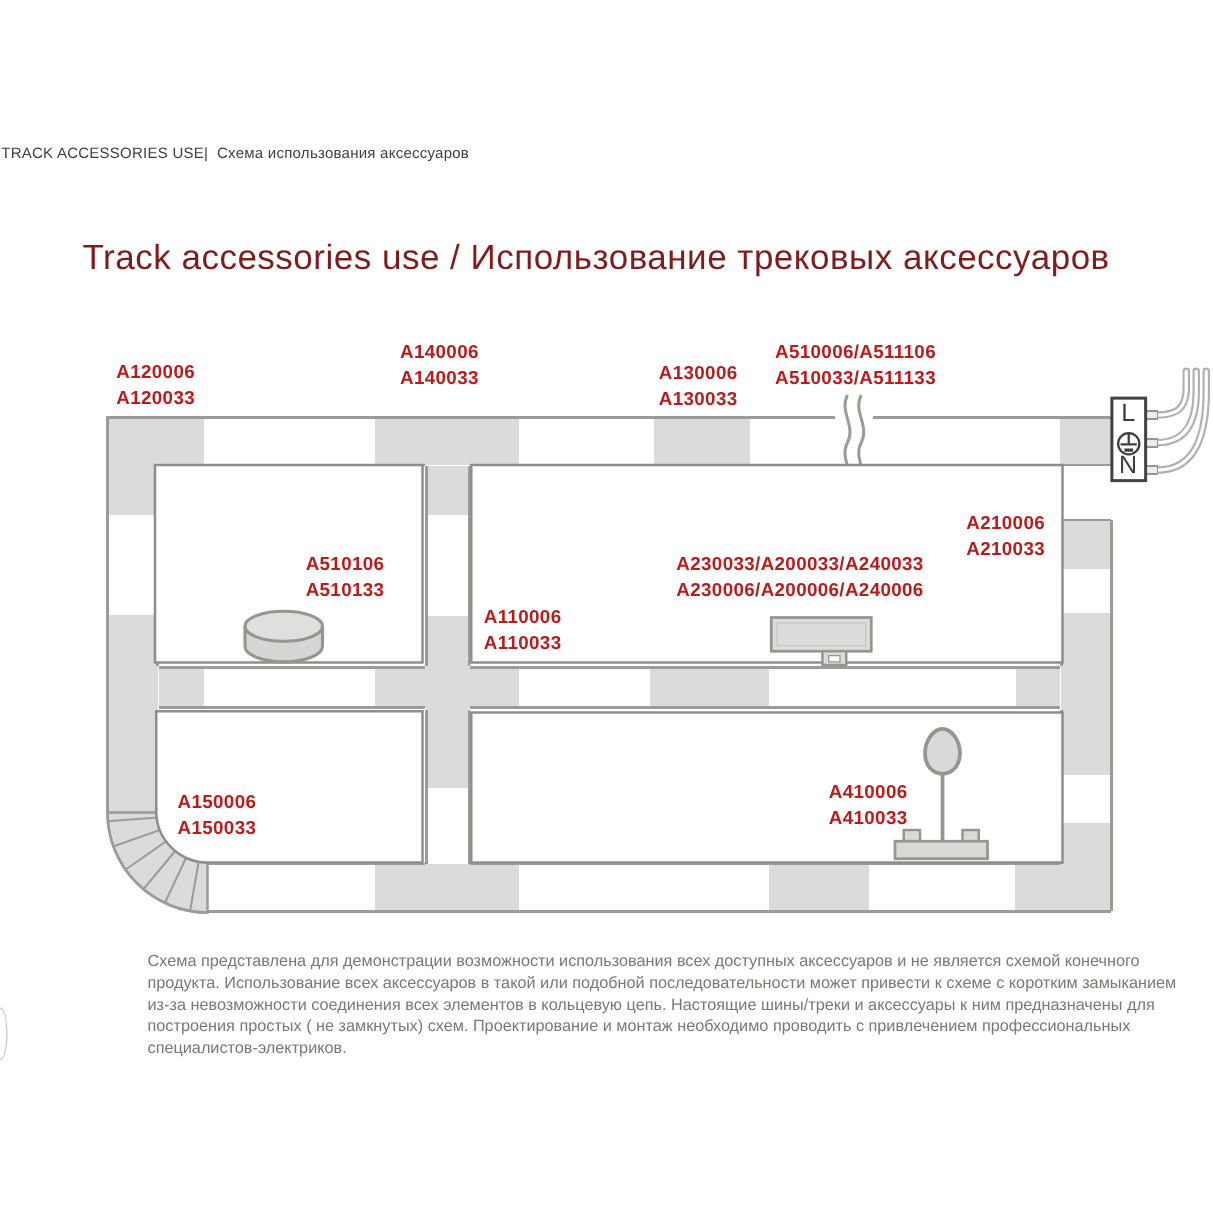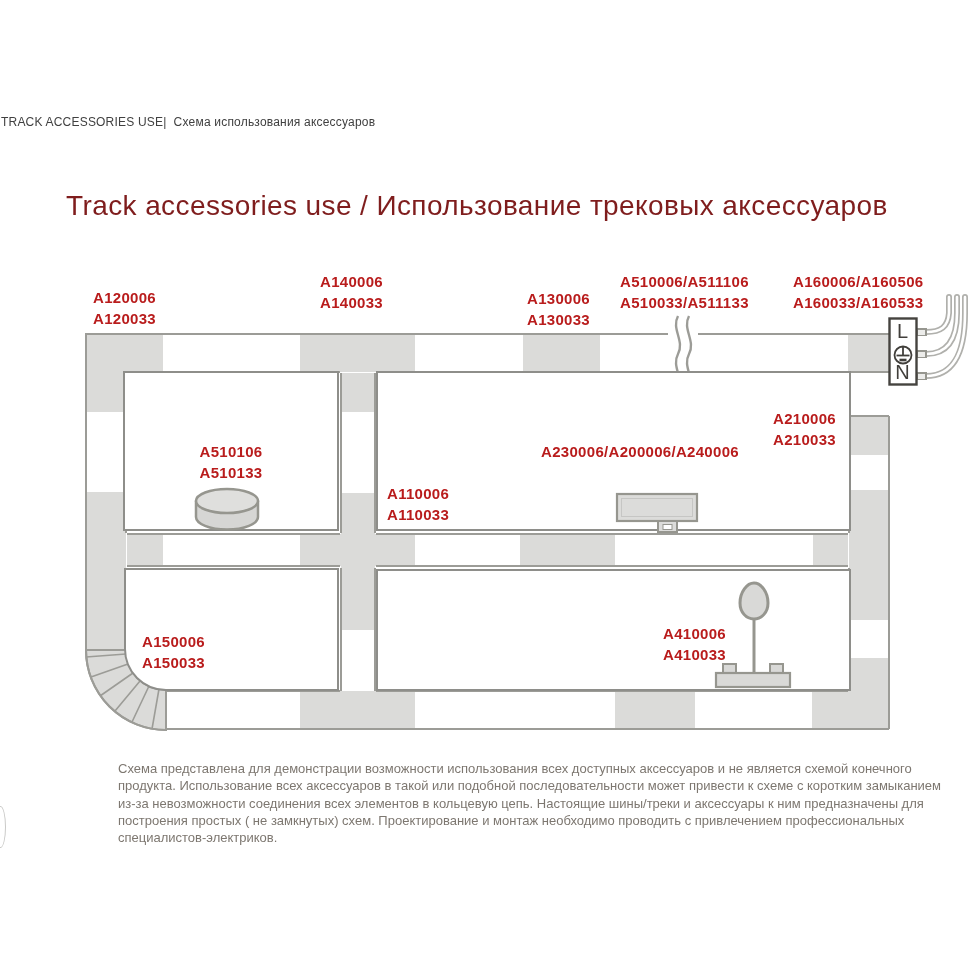--- a/index.html
+++ b/index.html
@@ -154,33 +154,30 @@
     <div>A140033</div>
   </div>
   <div class="lbl" style="left:527px;top:288px;">
     <div>A130006</div>
     <div>A130033</div>
   </div>
   <div class="lbl" style="left:620px;top:271px;">
     <div>A510006/A511106</div>
     <div>A510033/A511133</div>
   </div>
-  <div class="lbl" style="left:793px;top:271px;">
-    <div>A160006/A160506</div>
-    <div>A160033/A160533</div>
-  </div>
   <div class="lbl" style="left:773px;top:408px;">
     <div>A210006</div>
     <div>A210033</div>
   </div>
-  <div class="lbl lbl-center" style="left:124px;top:441px;width:214px;">
+  <div class="lbl lbl-center" style="left:124px;top:441px;width:214px;padding-left:45px;">
     <div>A510106</div>
     <div>A510133</div>
   </div>
   <div class="lbl lbl-center" style="left:440px;top:441px;width:400px;">
+    <div>A230033/A200033/A240033</div>
     <div>A230006/A200006/A240006</div>
   </div>
   <div class="lbl" style="left:387px;top:483px;">
     <div>A110006</div>
     <div>A110033</div>
   </div>
   <div class="lbl" style="left:142px;top:631px;">
     <div>A150006</div>
     <div>A150033</div>
   </div>

